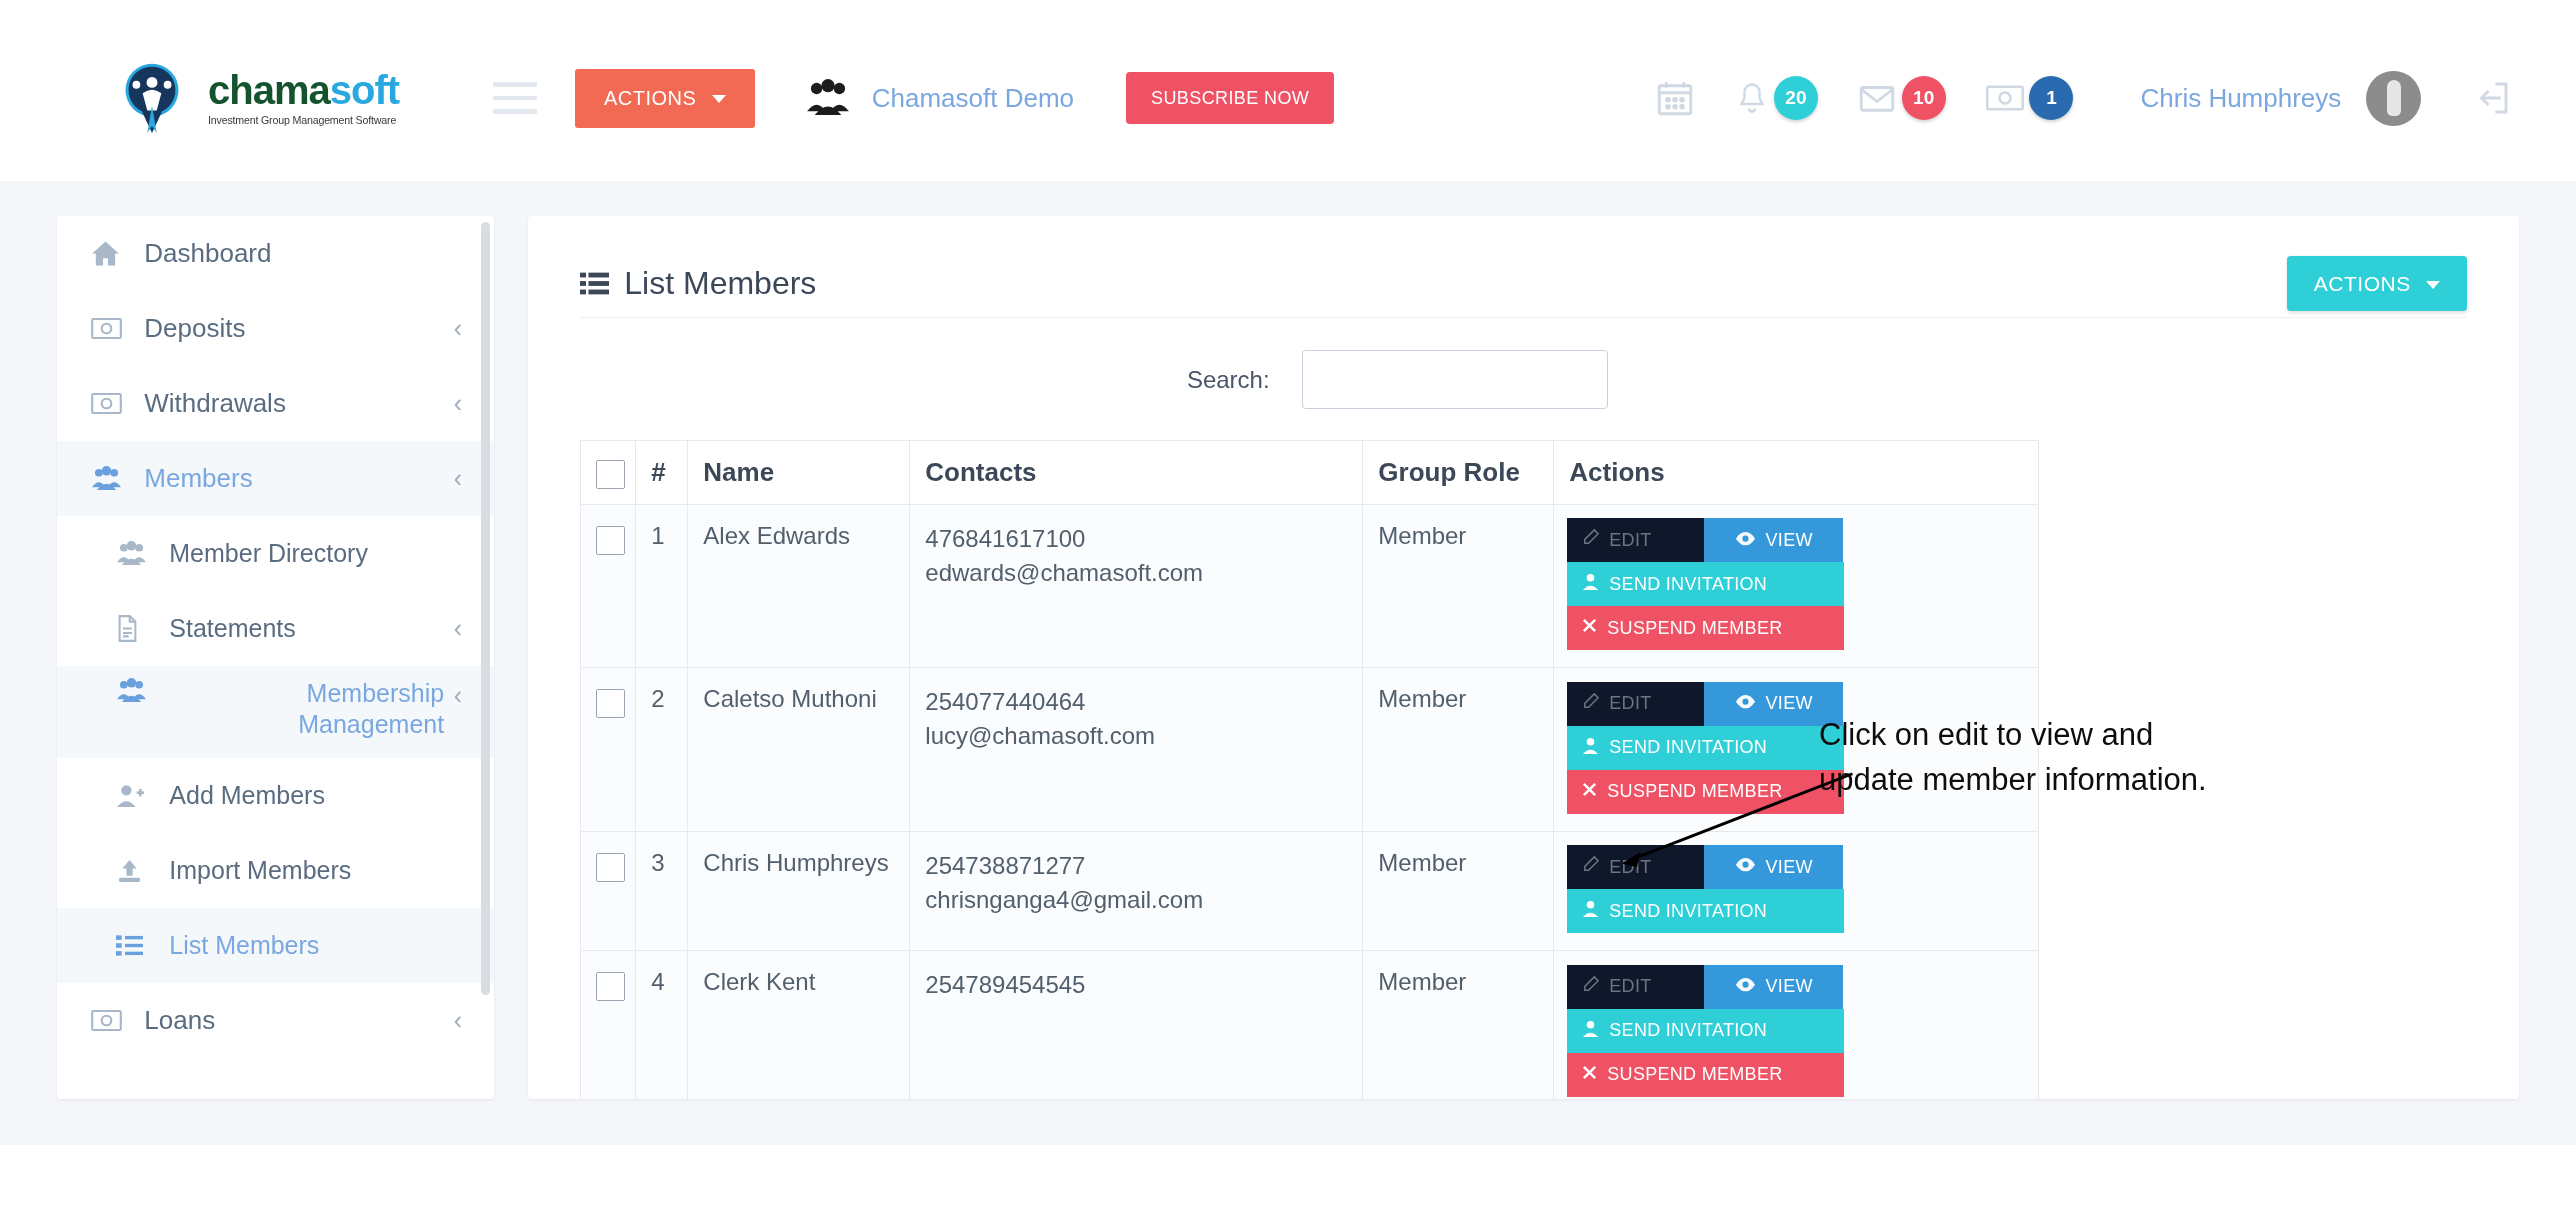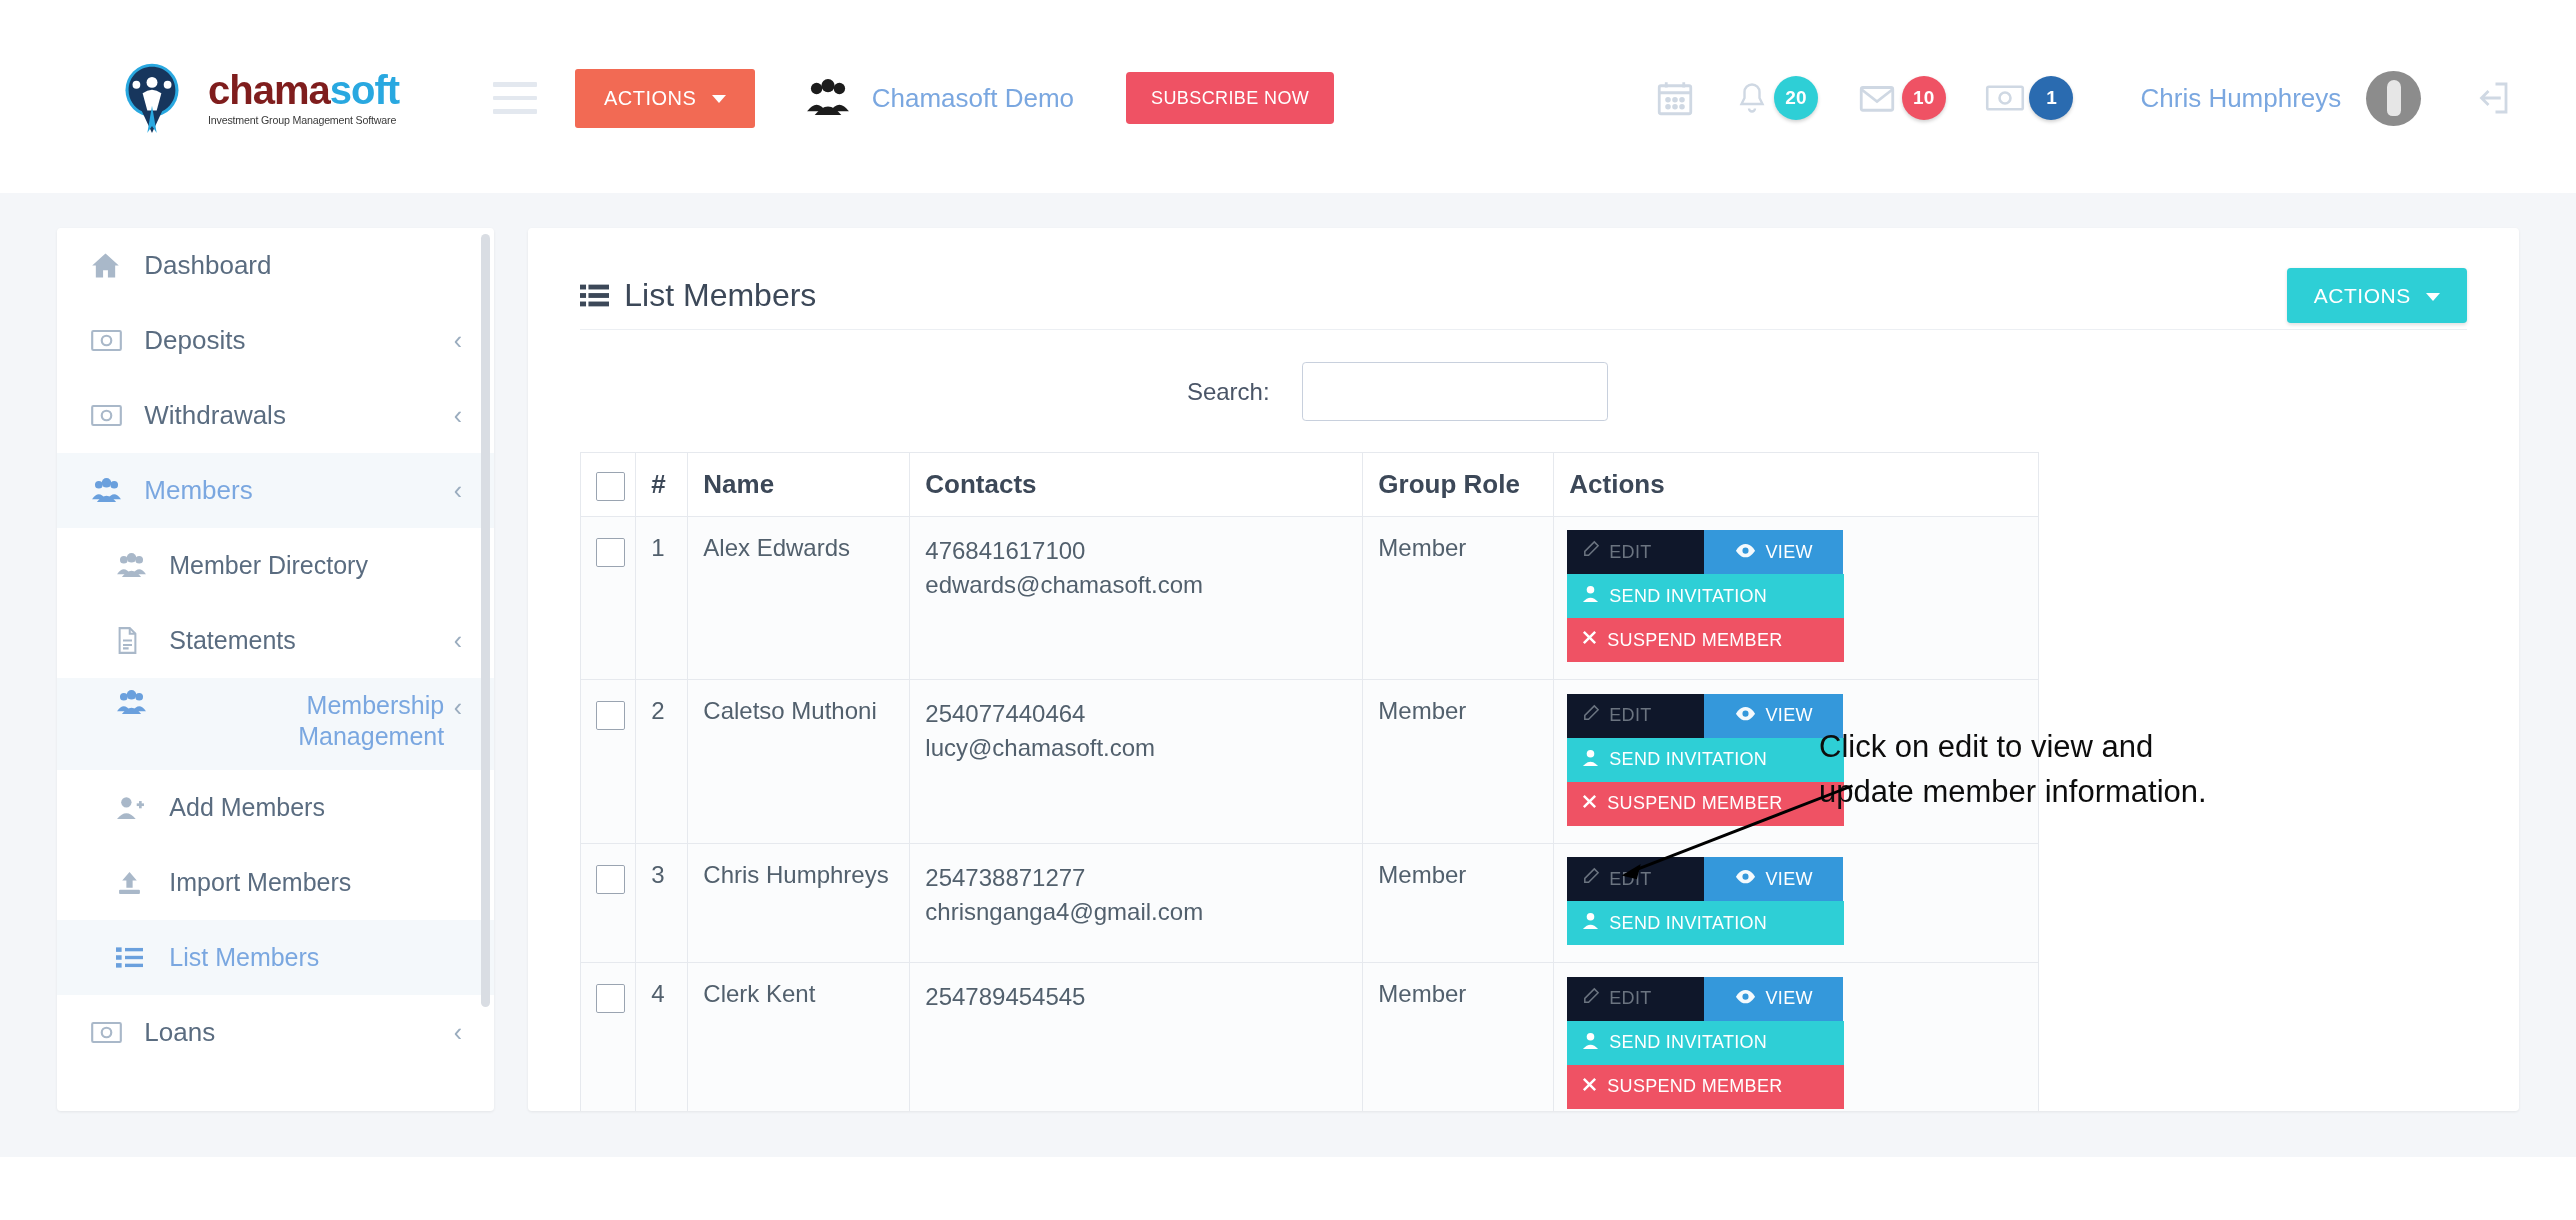--- a/index.html
+++ b/index.html
@@ -36,21 +36,21 @@
   }
   .brand-logo { width: 78px; height: 80px; flex: none; }
   .brand-word {
     display: flex; flex-direction: column; line-height: 1;
   }
   .brand-word .w1 {
     font-size: 40px;
     font-weight: bold;
     letter-spacing: -1px;
   }
-  .brand-word .w1 .dark { color: #7f1d1d; }
+  .brand-word .w1 .dark { color: #14532d; }
   .brand-word .w1 .blue { color: #29a8e0; }
   .brand-word .w2 {
     font-size: 11px;
     color: #3a3a3a;
     margin-top: 4.8px;
     letter-spacing: -0.2px;
     transform: scaleX(0.97);
     transform-origin: left;
   }
 
@@ -164,21 +164,21 @@
   }
   .avatar .head {
     width: 13.4px; height: 36px;
     background: #e6e6e6;
     border-radius: 8.6px 8.6px 6.7px 6.7px;
   }
 
   
   #page {
     position: absolute;
-    left: 0; top: 193px;
+    left: 0; top: 181px;
     width: 2576px;
     height: 964px;
     background: #f4f6f9;
     box-sizing: border-box;
     padding: 0 57px;
     overflow: hidden;
   }
   #page-inner {
     display: flex;
     gap: 34px;

